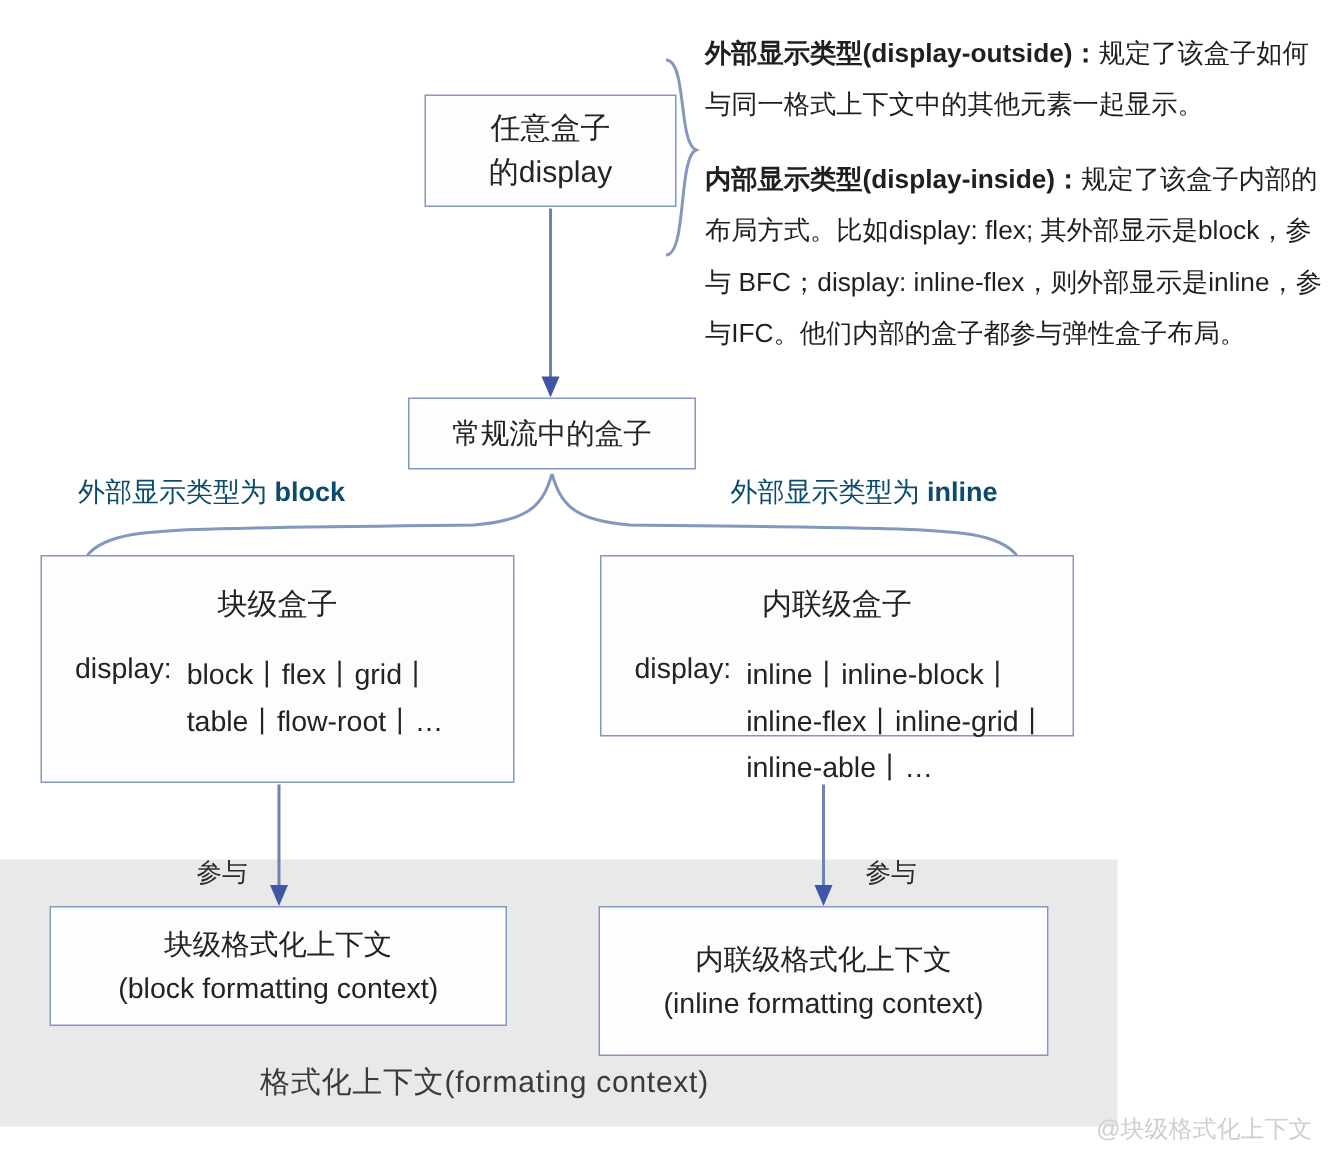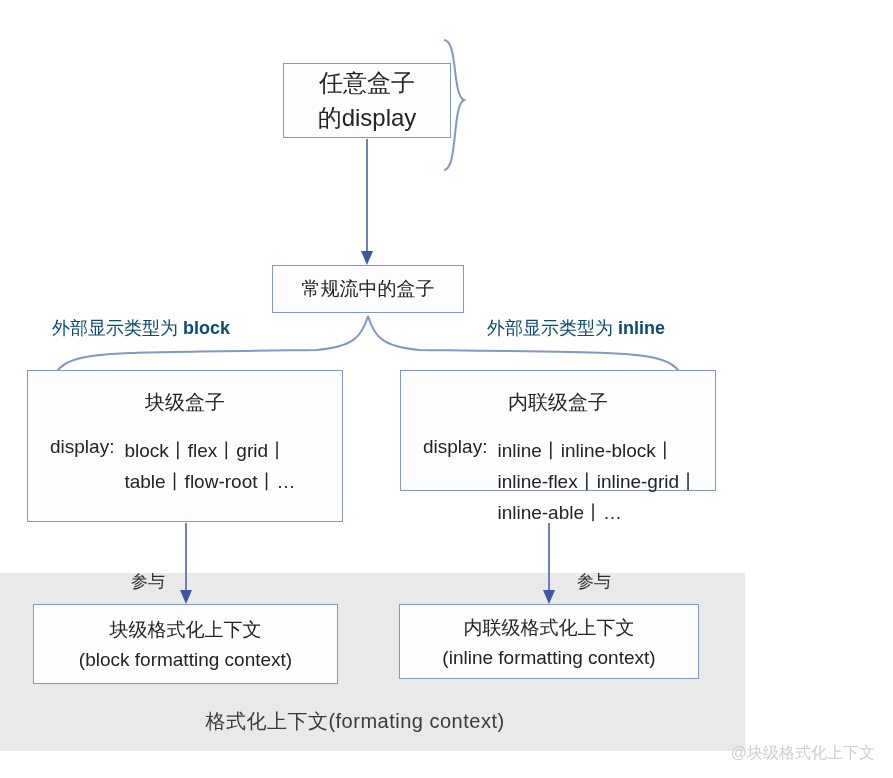--- a/index.html
+++ b/index.html
@@ -14,53 +14,53 @@
   #stage{position:absolute;left:0;top:0;width:893px;height:778px;}
 
   
   .fc-band{
     position:absolute;left:0;top:573px;width:745px;height:178px;
     background:#e9e9e9;
   }
   .fc-band-label{
     position:absolute;left:0;top:708px;width:646px;
     text-align:center;
-    font-size:20px;color:#3a3a3a;letter-spacing:.5px;padding-left:32px;
+    font-size:20px;color:#3a3a3a;letter-spacing:.5px;
   }
 
   
   .dbox{
     position:absolute;
     box-sizing:border-box;
     border:1.6px solid #8298bd;
     background:#fdfdff;
     display:flex;flex-direction:column;
     align-items:center;justify-content:center;
     color:#232323;
   }
 
   .box-any{ left:283px; top:63px; width:168px; height:75px; }
-  .box-any .l{ font-size:24px; line-height:1.45; }
+  .box-any .l{ font-size:20px; line-height:1.45; }
 
   .box-normal{ left:272px; top:265px; width:192px; height:48px; }
   .box-normal .l{ font-size:19px; }
 
   .box-block{ left:27px; top:370px; width:316px; height:152px; justify-content:flex-start;}
   .box-inline{ left:400px; top:370px; width:316px; height:121px; justify-content:flex-start;}
   .box-block .title,.box-inline .title{ font-size:20px; margin-top:18px; }
   .valrow{
     display:flex;align-items:flex-start;
     margin-top:20px; width:100%;
     padding-left:22px; box-sizing:border-box;
   }
   .valkey{ font-size:19px; white-space:nowrap; }
   .vallist{ font-size:19px; margin-left:10px; line-height:1.62; }
 
   .box-bfc{ left:33px; top:604px; width:305px; height:80px; }
-  .box-ifc{ left:399px; top:604px; width:300px; height:75px; }
+  .box-ifc{ left:399px; top:604px; width:300px; height:100px; }
   .box-bfc .l1,.box-ifc .l1{ font-size:19px; }
   .box-bfc .l2,.box-ifc .l2{ font-size:19px; margin-top:6px; }
 
   
   .notes{
     position:absolute;left:470px;top:18px;width:418px;
     font-size:17.5px;line-height:1.95;color:#1f1f1f;
   }
   .notes p{margin:0 0 16px 0;}
   .notes b{font-weight:bold;}
@@ -166,15 +166,23 @@
   <div class="dbox box-bfc">
     <div class="l1">块级格式化上下文</div>
     <div class="l2">(block formatting context)</div>
   </div>
 
   <div class="dbox box-ifc">
     <div class="l1">内联级格式化上下文</div>
     <div class="l2">(inline formatting context)</div>
   </div>
 
+  <div class="notes">
+    <p>
+      <b>外部显示类型(display-outside)：</b><span>规定了该盒子如何与同一格式上下文中的其他元素一起显示。</span>
+    </p>
+    <p>
+      <b>内部显示类型(display-inside)：</b><span>规定了该盒子内部的布局方式。比如display: flex; 其外部显示是block，参与 BFC；display: inline-flex，则外部显示是inline，参与IFC。他们内部的盒子都参与弹性盒子布局。</span>
+    </p>
+  </div>
 
   <div class="watermark">@块级格式化上下文</div>
 </div>
 
 </body></html>

